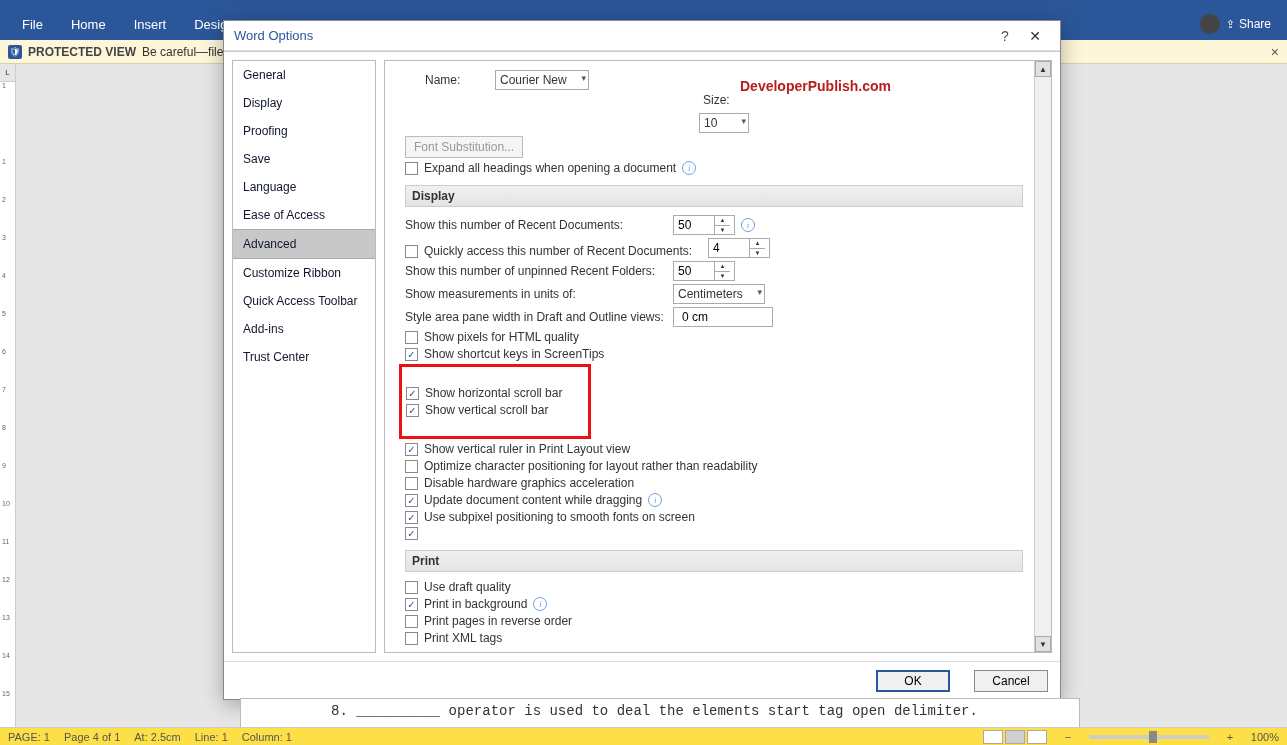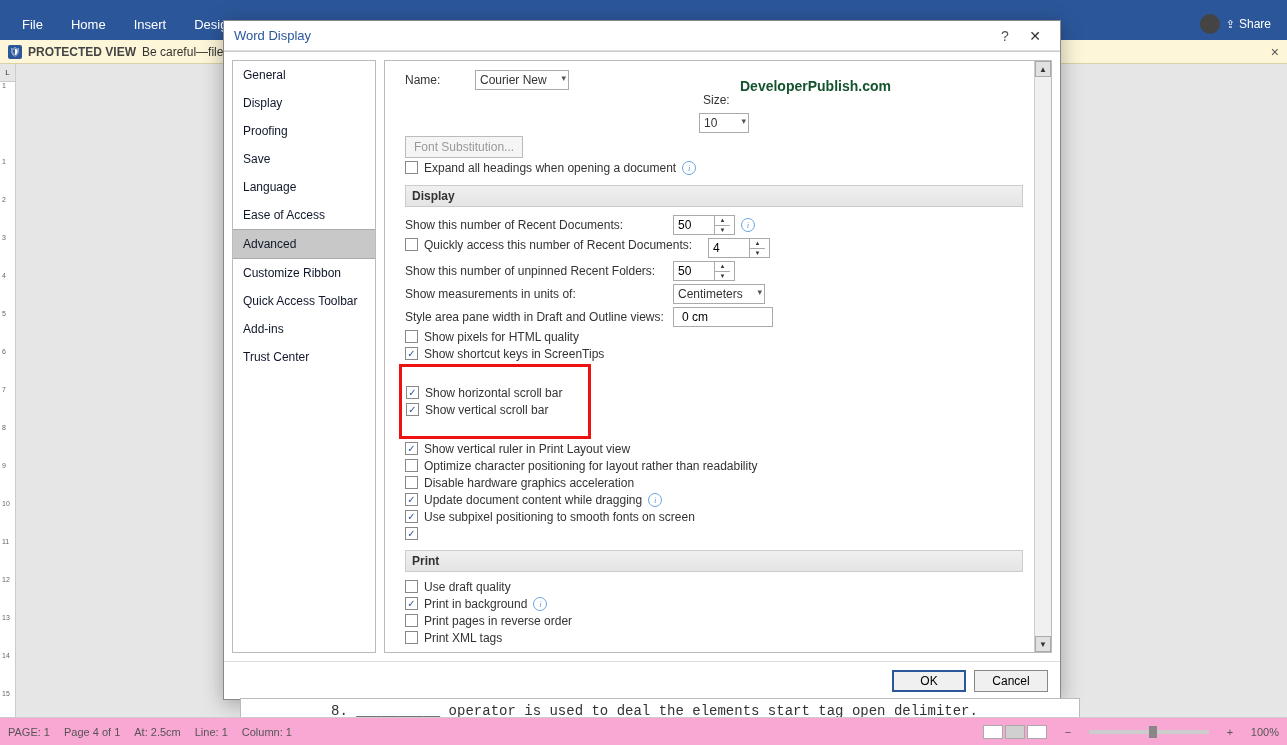--- a/index.html
+++ b/index.html
@@ -44,45 +44,45 @@
 .scrollbar-v { position: absolute; right: 0; top: 0; bottom: 0; width: 17px; background: #f0f0f0; border-left: 1px solid #ccc; }
 .scroll-btn { height: 16px; background: #e1e1e1; border: 1px solid #aaa; display: flex; align-items: center; justify-content: center; font-size: 8px; cursor: pointer; }
 .scroll-btn.bottom { position: absolute; bottom: 0; left: 0; right: 0; }
 
 .row { display: flex; align-items: center; margin: 3px 0; gap: 6px; }
 .label { font-size: 12px; }
 .combo { border: 1px solid #aaa; background: #fff; height: 20px; display: flex; align-items: center; padding: 0 4px; font-size: 12px; position: relative; }
 .combo .caret { position: absolute; right: 2px; top: 2px; font-size: 9px; color: #555; }
 .button-disabled { border: 1px solid #bbb; background: #f5f5f5; padding: 2px 8px; color: #999; font-size: 12px; height: 22px; display: inline-flex; align-items: center; }
 
-.checkbox-row { display: flex; align-items: flex-start; gap: 6px; margin: 3px 0; }
+.checkbox-row { display: flex; align-items: flex-end; gap: 6px; margin: 3px 0; }
 .chk { width: 13px; height: 13px; border: 1px solid #888; background: #fff; display: flex; align-items: center; justify-content: center; font-size: 10px; color: #2b579a; cursor: pointer; }
 .chk.checked::after { content: "✓"; }
 
 .section-header { background: linear-gradient(#f0f0f0,#e4e4e4); border: 1px solid #ccc; padding: 3px 6px; font-weight: bold; font-size: 12px; margin: 10px 0 8px 0; }
 
 .spinner { border: 1px solid #aaa; height: 20px; width: 62px; display: flex; align-items: center; position: relative; }
 .spinner input { border: 0; width: 40px; font-size: 12px; padding: 0 4px; outline: none; }
 .spin-btns { width: 16px; border-left: 1px solid #aaa; display: flex; flex-direction: column; height: 100%; }
 .spin-btn { flex: 1; font-size: 6px; display:flex; align-items:center; justify-content:center; border-bottom: 1px solid #aaa; cursor: pointer; }
 .spin-btn:last-child { border-bottom: 0; }
 .info-icon { width: 14px; height: 14px; border: 1px solid #6aa3e0; border-radius: 50%; font-size: 9px; color: #6aa3e0; display:flex; align-items:center; justify-content:center; font-style: italic; font-family: serif; }
 
 .textinput { border: 1px solid #aaa; height: 20px; width: 100px; padding: 0 8px; font-size: 12px; }
 
 .highlight-box { border: 3px solid #e11; padding: 16px 4px; margin-left: -6px; width: 192px; }
 
-.dialog-footer { height: 38px; display: flex; align-items: center; justify-content: flex-end; padding: 13px 12px; gap: 8px; border-top: 1px solid #ddd; }
+.dialog-footer { height: 38px; display: flex; align-items: center; justify-content: flex-end; padding: 13px 12px; gap: 24px; border-top: 1px solid #ddd; }
 .dlg-btn { width: 74px; height: 22px; border: 1px solid #888; background: #f0f0f0; font-size: 12px; cursor: pointer; }
 .dlg-btn.primary { border: 2px solid #2b579a; }
 
-.watermark { position: absolute; top: 78px; left: 740px; font-size: 14px; color: #14532d; font-weight: bold; }
-
-
-.statusbar { position: absolute; bottom: 0; left: 0; right: 0; height: 28px; background: #f9a8d4; border-top: 1px solid #ccc; display: flex; align-items: center; font-size: 11px; color: #555; padding: 0 8px; gap: 14px; }
+.watermark { position: absolute; top: 78px; left: 740px; font-size: 14px; color: #b91c1c; font-weight: bold; }
+
+
+.statusbar { position: absolute; bottom: 0; left: 0; right: 0; height: 18px; background: #fde047; border-top: 1px solid #ccc; display: flex; align-items: center; font-size: 11px; color: #555; padding: 0 8px; gap: 14px; }
 .statusbar .spacer { flex: 1; }
 .view-btns { display: flex; gap: 2px; }
 .view-btn { width: 20px; height: 14px; border: 1px solid #aaa; background: #fff; cursor: pointer; }
 .view-btn.active { background: #d0d0d0; }
 .zoom-slider { width: 120px; height: 4px; background: #ccc; position: relative; }
 .zoom-thumb { position: absolute; left: 50%; top: -4px; width: 8px; height: 12px; background: #888; }
 .zoom-btn { width: 14px; text-align: center; cursor: pointer; }
 </style>
 </head>
 <body>
@@ -127,21 +127,21 @@
       <div class="ruler-tick" style="top: 456px;">11</div>
       <div class="ruler-tick" style="top: 494px;">12</div>
       <div class="ruler-tick" style="top: 532px;">13</div>
       <div class="ruler-tick" style="top: 570px;">14</div>
       <div class="ruler-tick" style="top: 608px;">15</div>
     </div>
 </div>
 
 <div class="dialog">
   <div class="dialog-titlebar">
-    <span class="dialog-title">Word Display</span>
+    <span class="dialog-title">Word Options</span>
     <div class="spacer"></div>
     <div class="dialog-help">?</div>
     <div class="dialog-close">✕</div>
   </div>
   <div class="dialog-body">
     <div class="dialog-nav">
       <div class="nav-item">General</div>
       <div class="nav-item">Display</div>
       <div class="nav-item">Proofing</div>
       <div class="nav-item">Save</div>
@@ -149,21 +149,21 @@
       <div class="nav-item">Ease of Access</div>
       <div class="nav-item selected">Advanced</div>
       <div class="nav-item">Customize Ribbon</div>
       <div class="nav-item">Quick Access Toolbar</div>
       <div class="nav-item">Add-ins</div>
       <div class="nav-item">Trust Center</div>
     </div>
 
     <div class="dialog-content-wrap">
       <div class="dialog-content">
-        <div class="row" style="gap:28px;">
+        <div class="row" style="margin-left:20px;gap:28px;">
           <span class="label" style="width:42px;">Name:</span>
           <div class="combo" style="width:94px;">
             <span>Courier New</span>
               <span class="caret">▾</span>
           </div>
         </div>
         <div class="row" style="margin-left:20px;flex-direction:column;">
           <span class="label" style="width:42px;">Size:</span>
           <div class="combo" style="width:50px;">
             <span>10</span>

